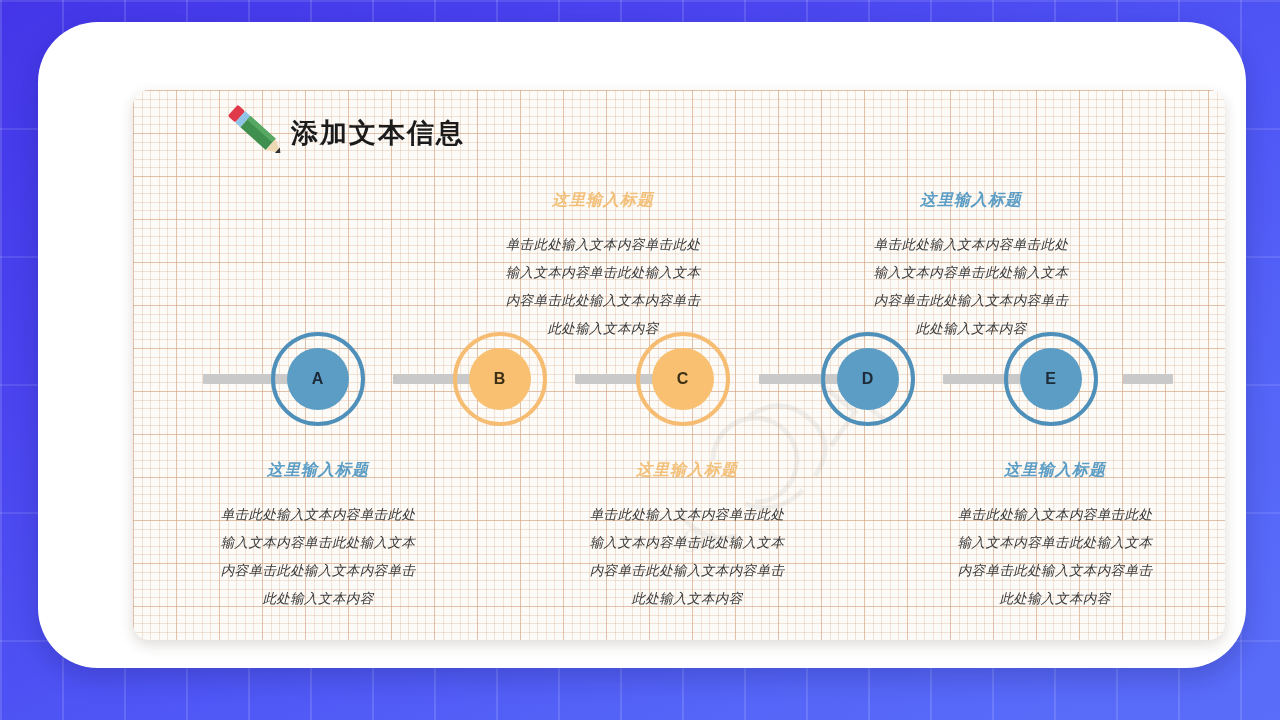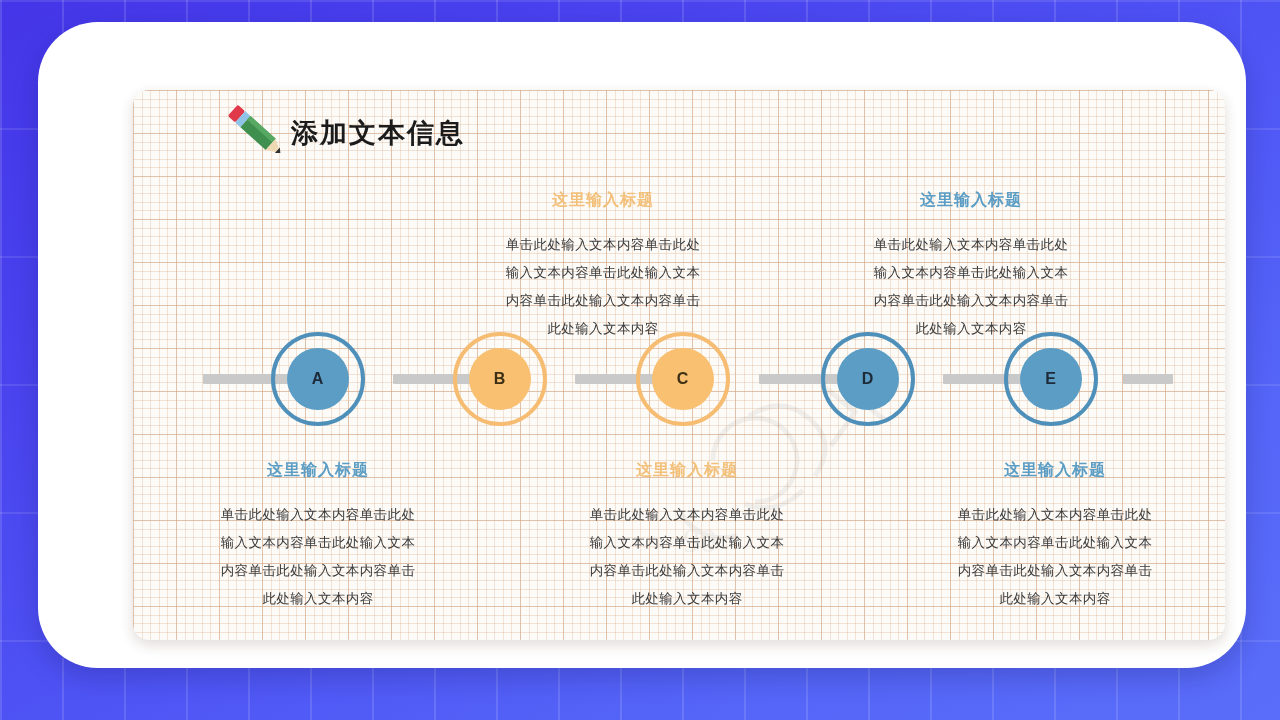--- a/index.html
+++ b/index.html
@@ -141,20 +141,21 @@
     color: #1d2a38;
     letter-spacing: 1px;
   }
   .node.orange .node-inner { background: #f8c070; color: #3d2f15; }
 
   
   .block {
     position: absolute;
     width: 300px;
     text-align: center;
+    font-style: italic;
   }
   .block-title {
     font-size: 16px;
     font-weight: bold;
     margin-bottom: 11px;
     letter-spacing: 1px;
   }
   .block-title.blue { color: #5b9dc4; }
   .block-title.orange { color: #f3c07a; }
   .block-body {

